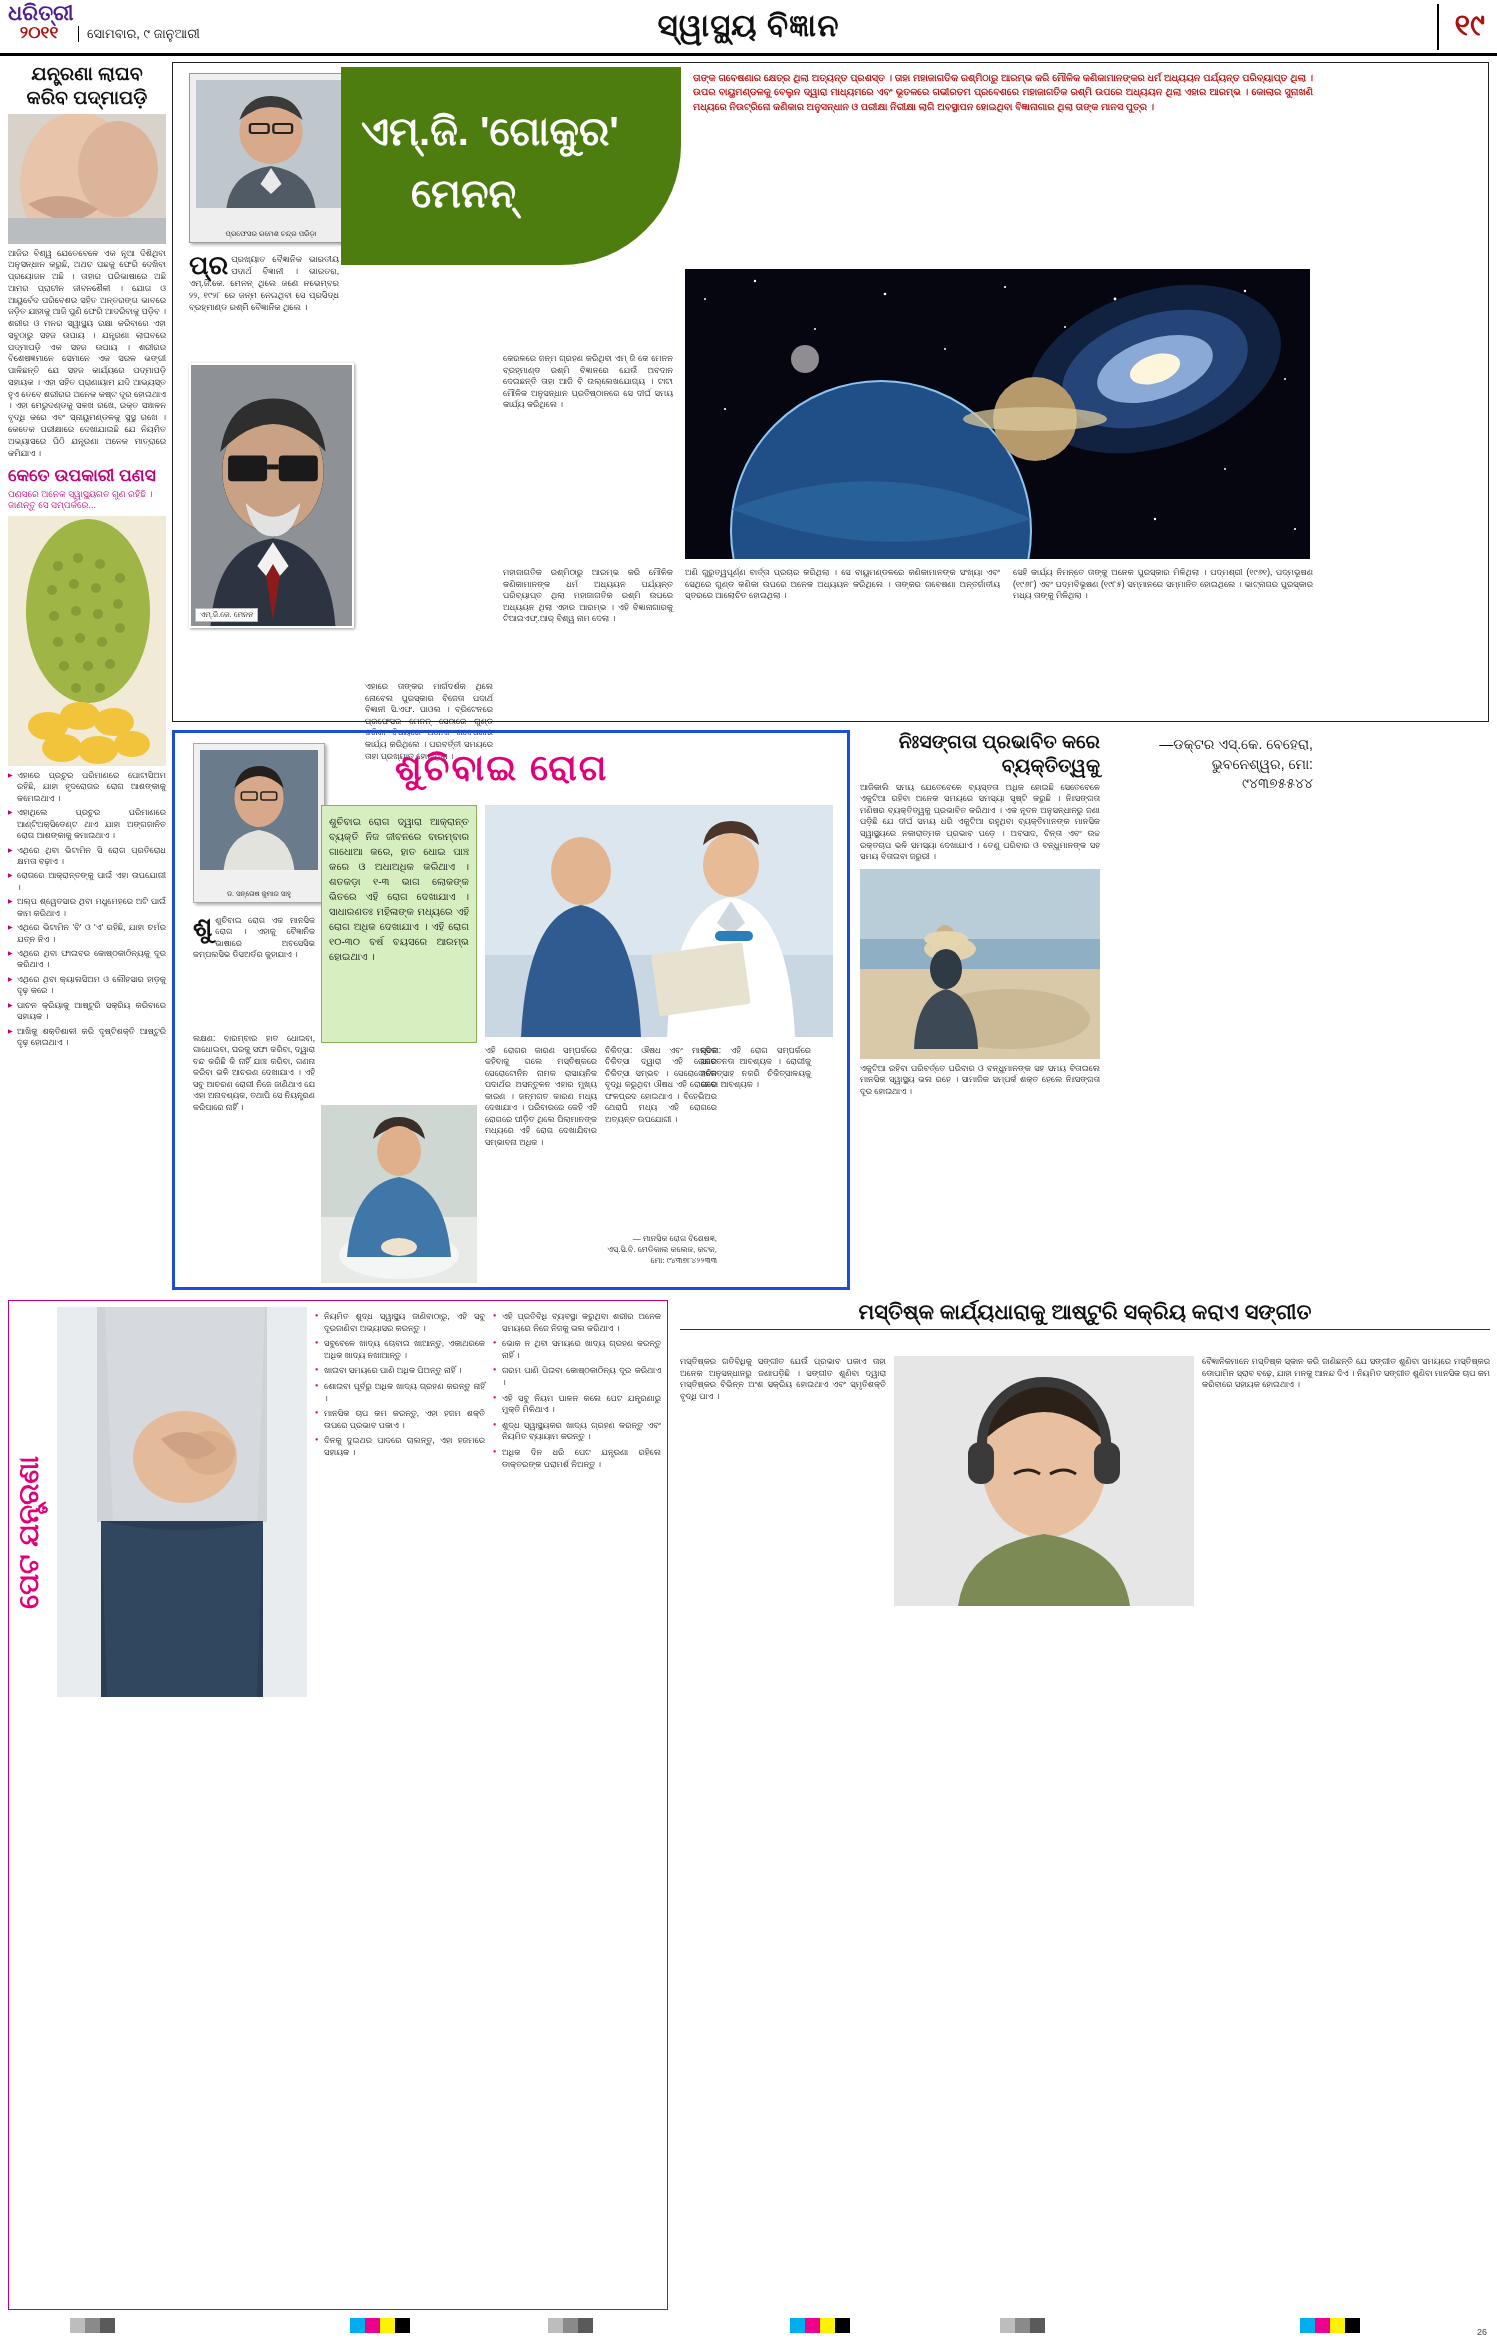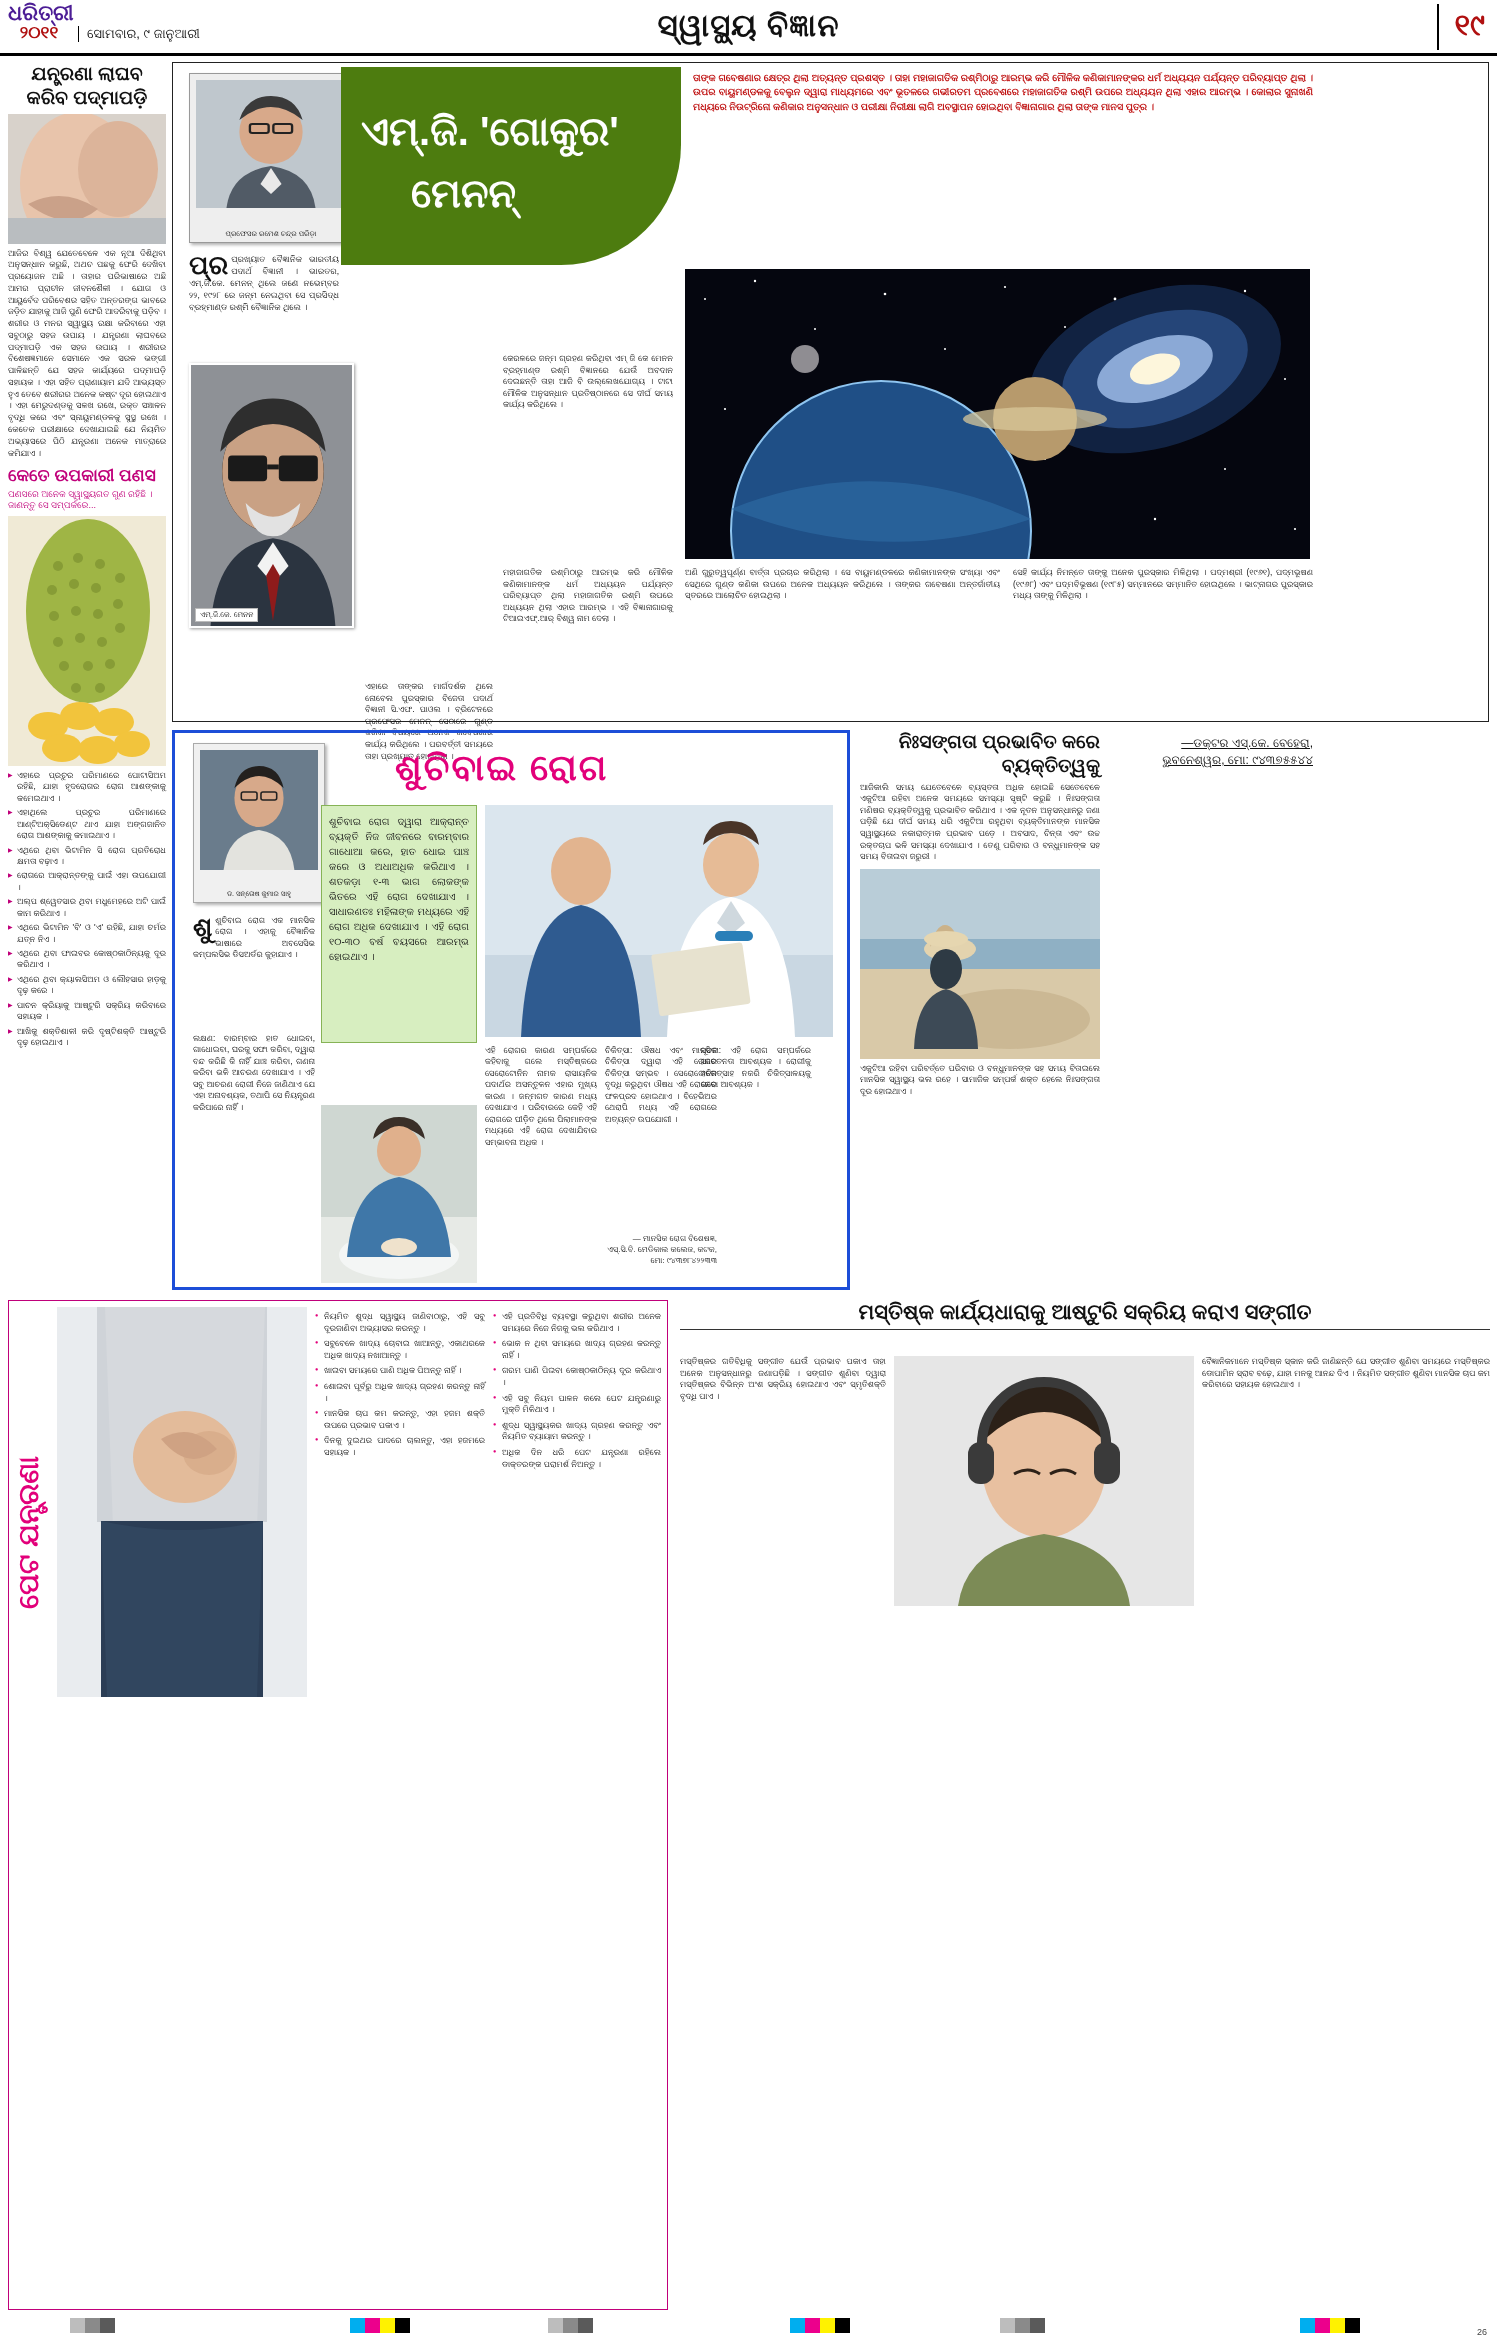--- a/index.html
+++ b/index.html
@@ -97,21 +97,21 @@
   .f-col { position:absolute; font-size:8.3px; line-height:1.4; text-align:justify; }
 
   .galaxy {
     position:absolute; left:512px; top:206px; width:625px; height:290px;
     background:#05060f; overflow:hidden;
   }
   .right-blurb {
     position:absolute; left:520px; top:8px; width:620px; font-size:9.6px; line-height:1.5;
     color:#c01414; font-weight:bold; text-align:justify;
   }
-  .signoff { font-size:12px; text-align:right;text-decoration:underline; }
+  .signoff { font-size:14px; text-align:right; }
 
   
   .mid {
     position:absolute; left:172px; top:730px; width:678px; height:560px; border:3px solid #1d4ed8;
   }
   .mid-title {
     position:absolute; left:220px; top:14px; font-size:36px; font-weight:bold; color:#e2007a;
     letter-spacing:2px;
   }
   .mid-author {

